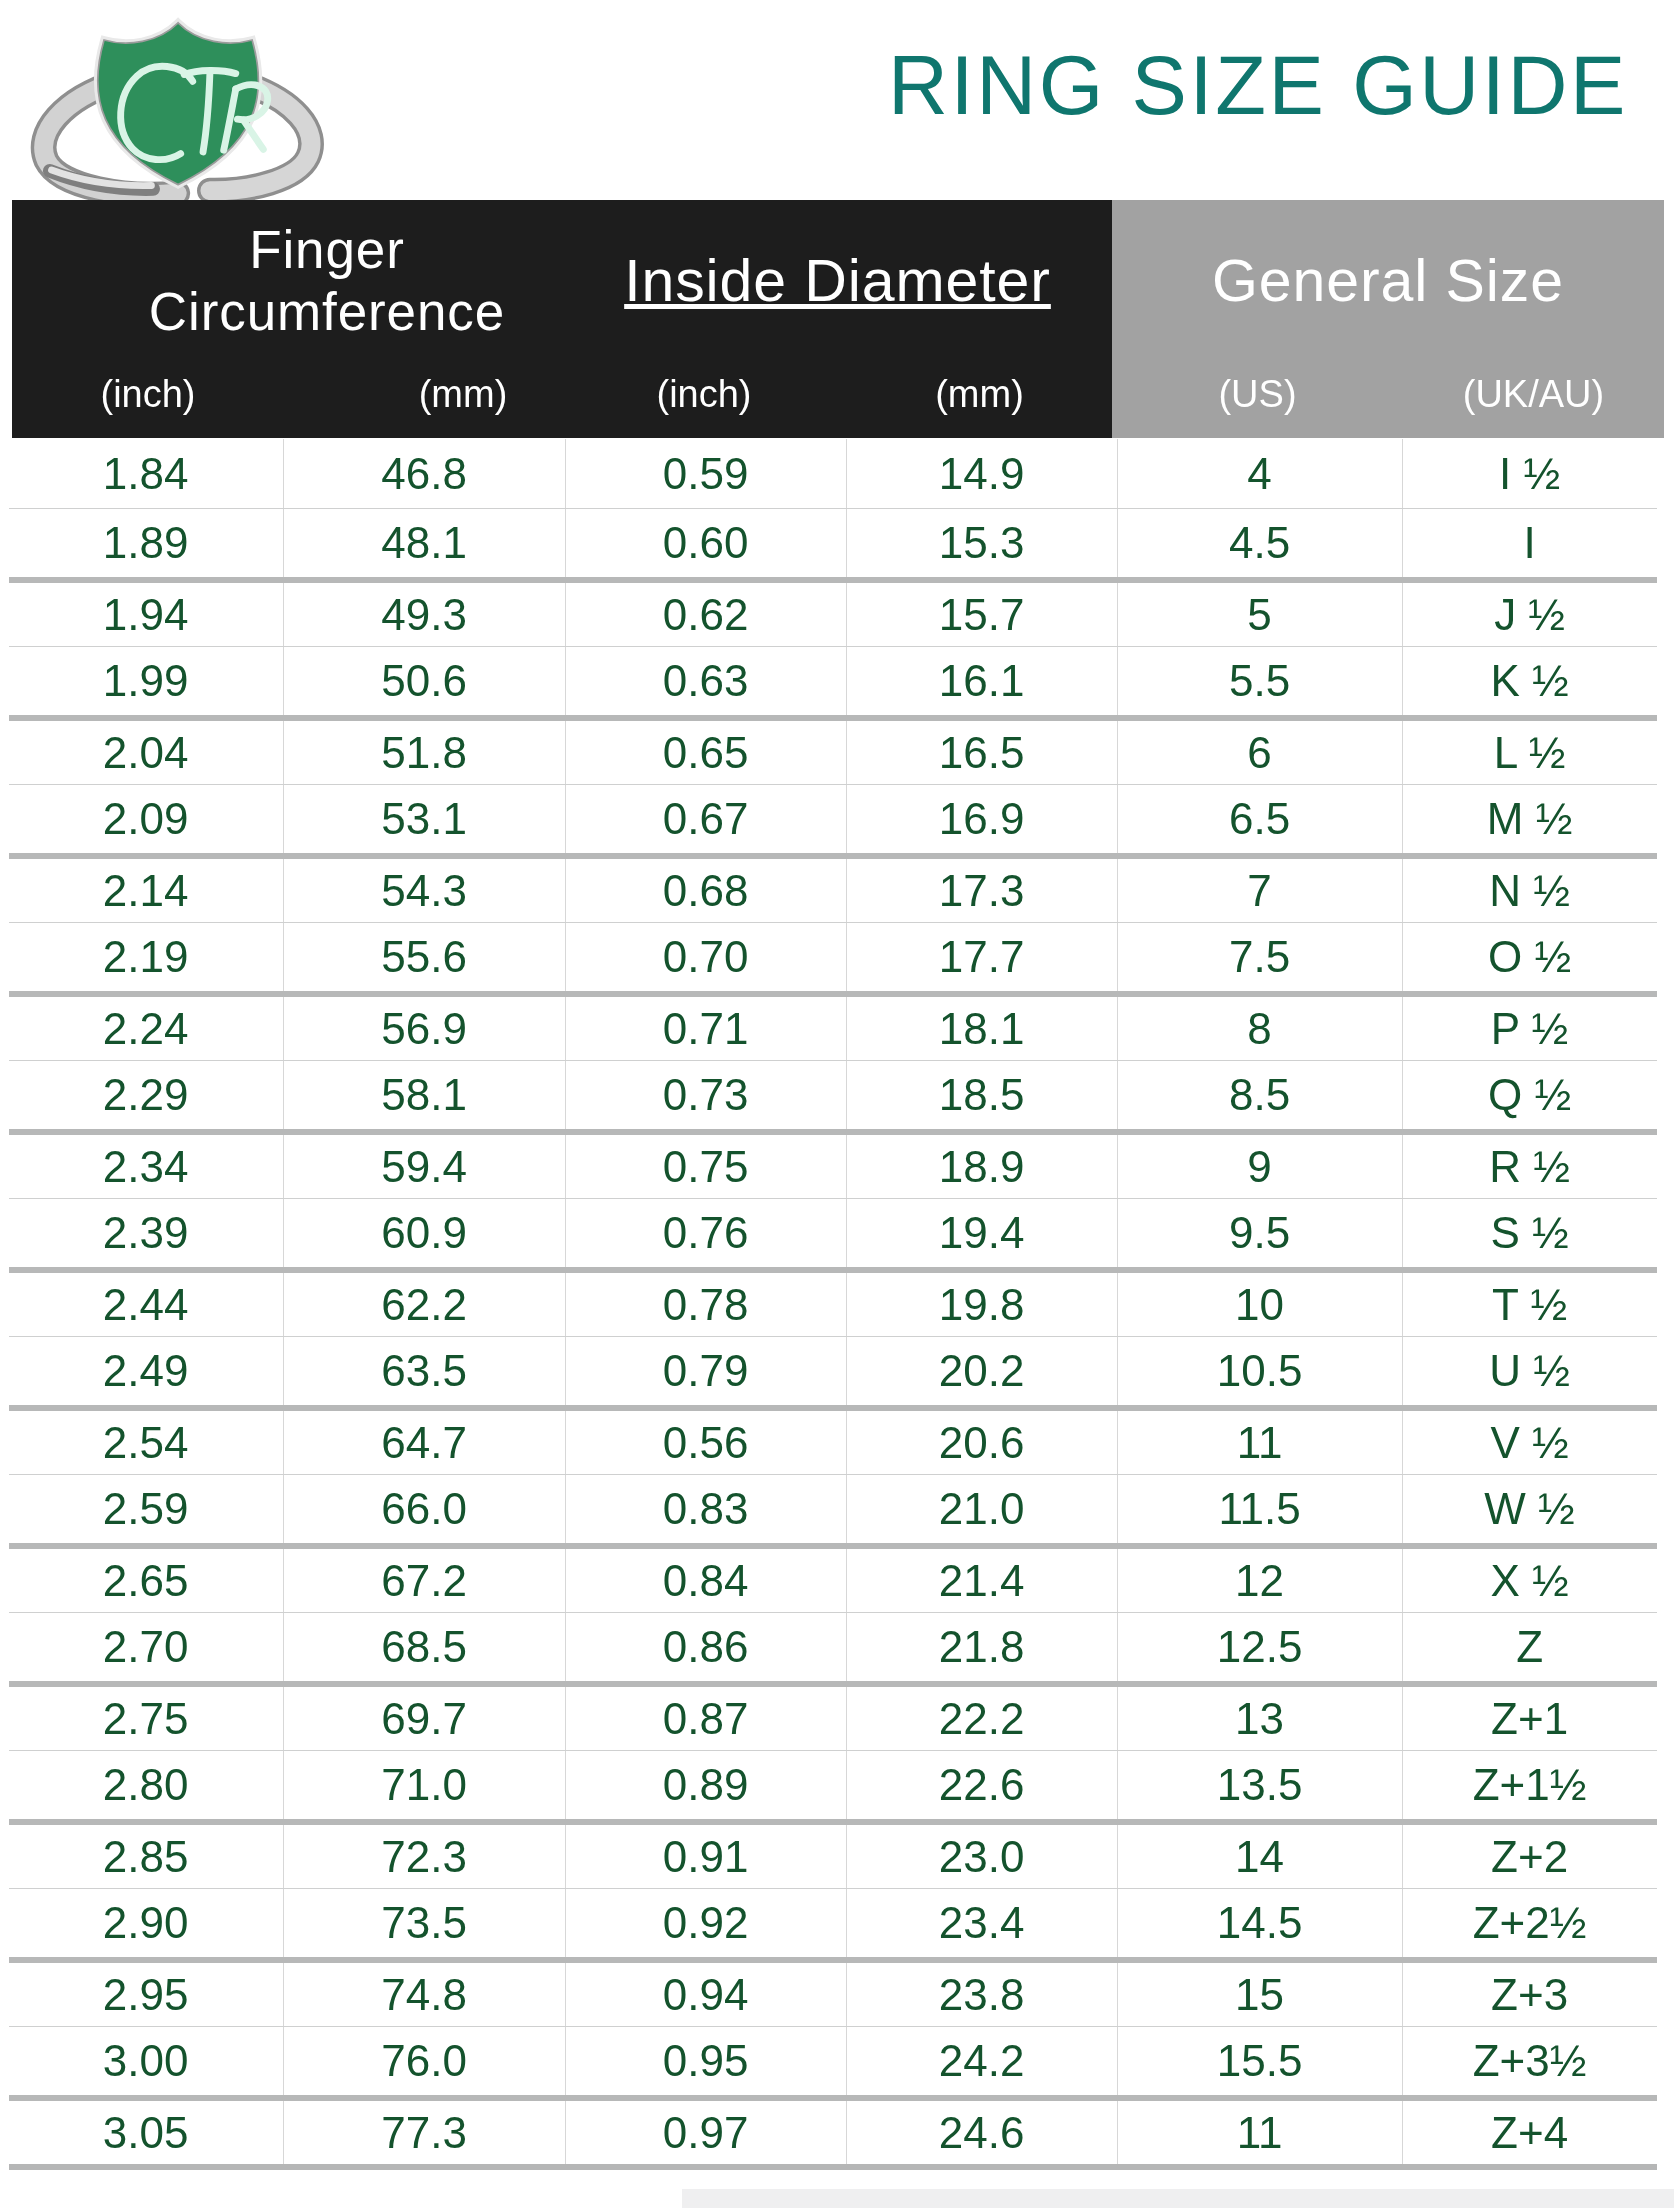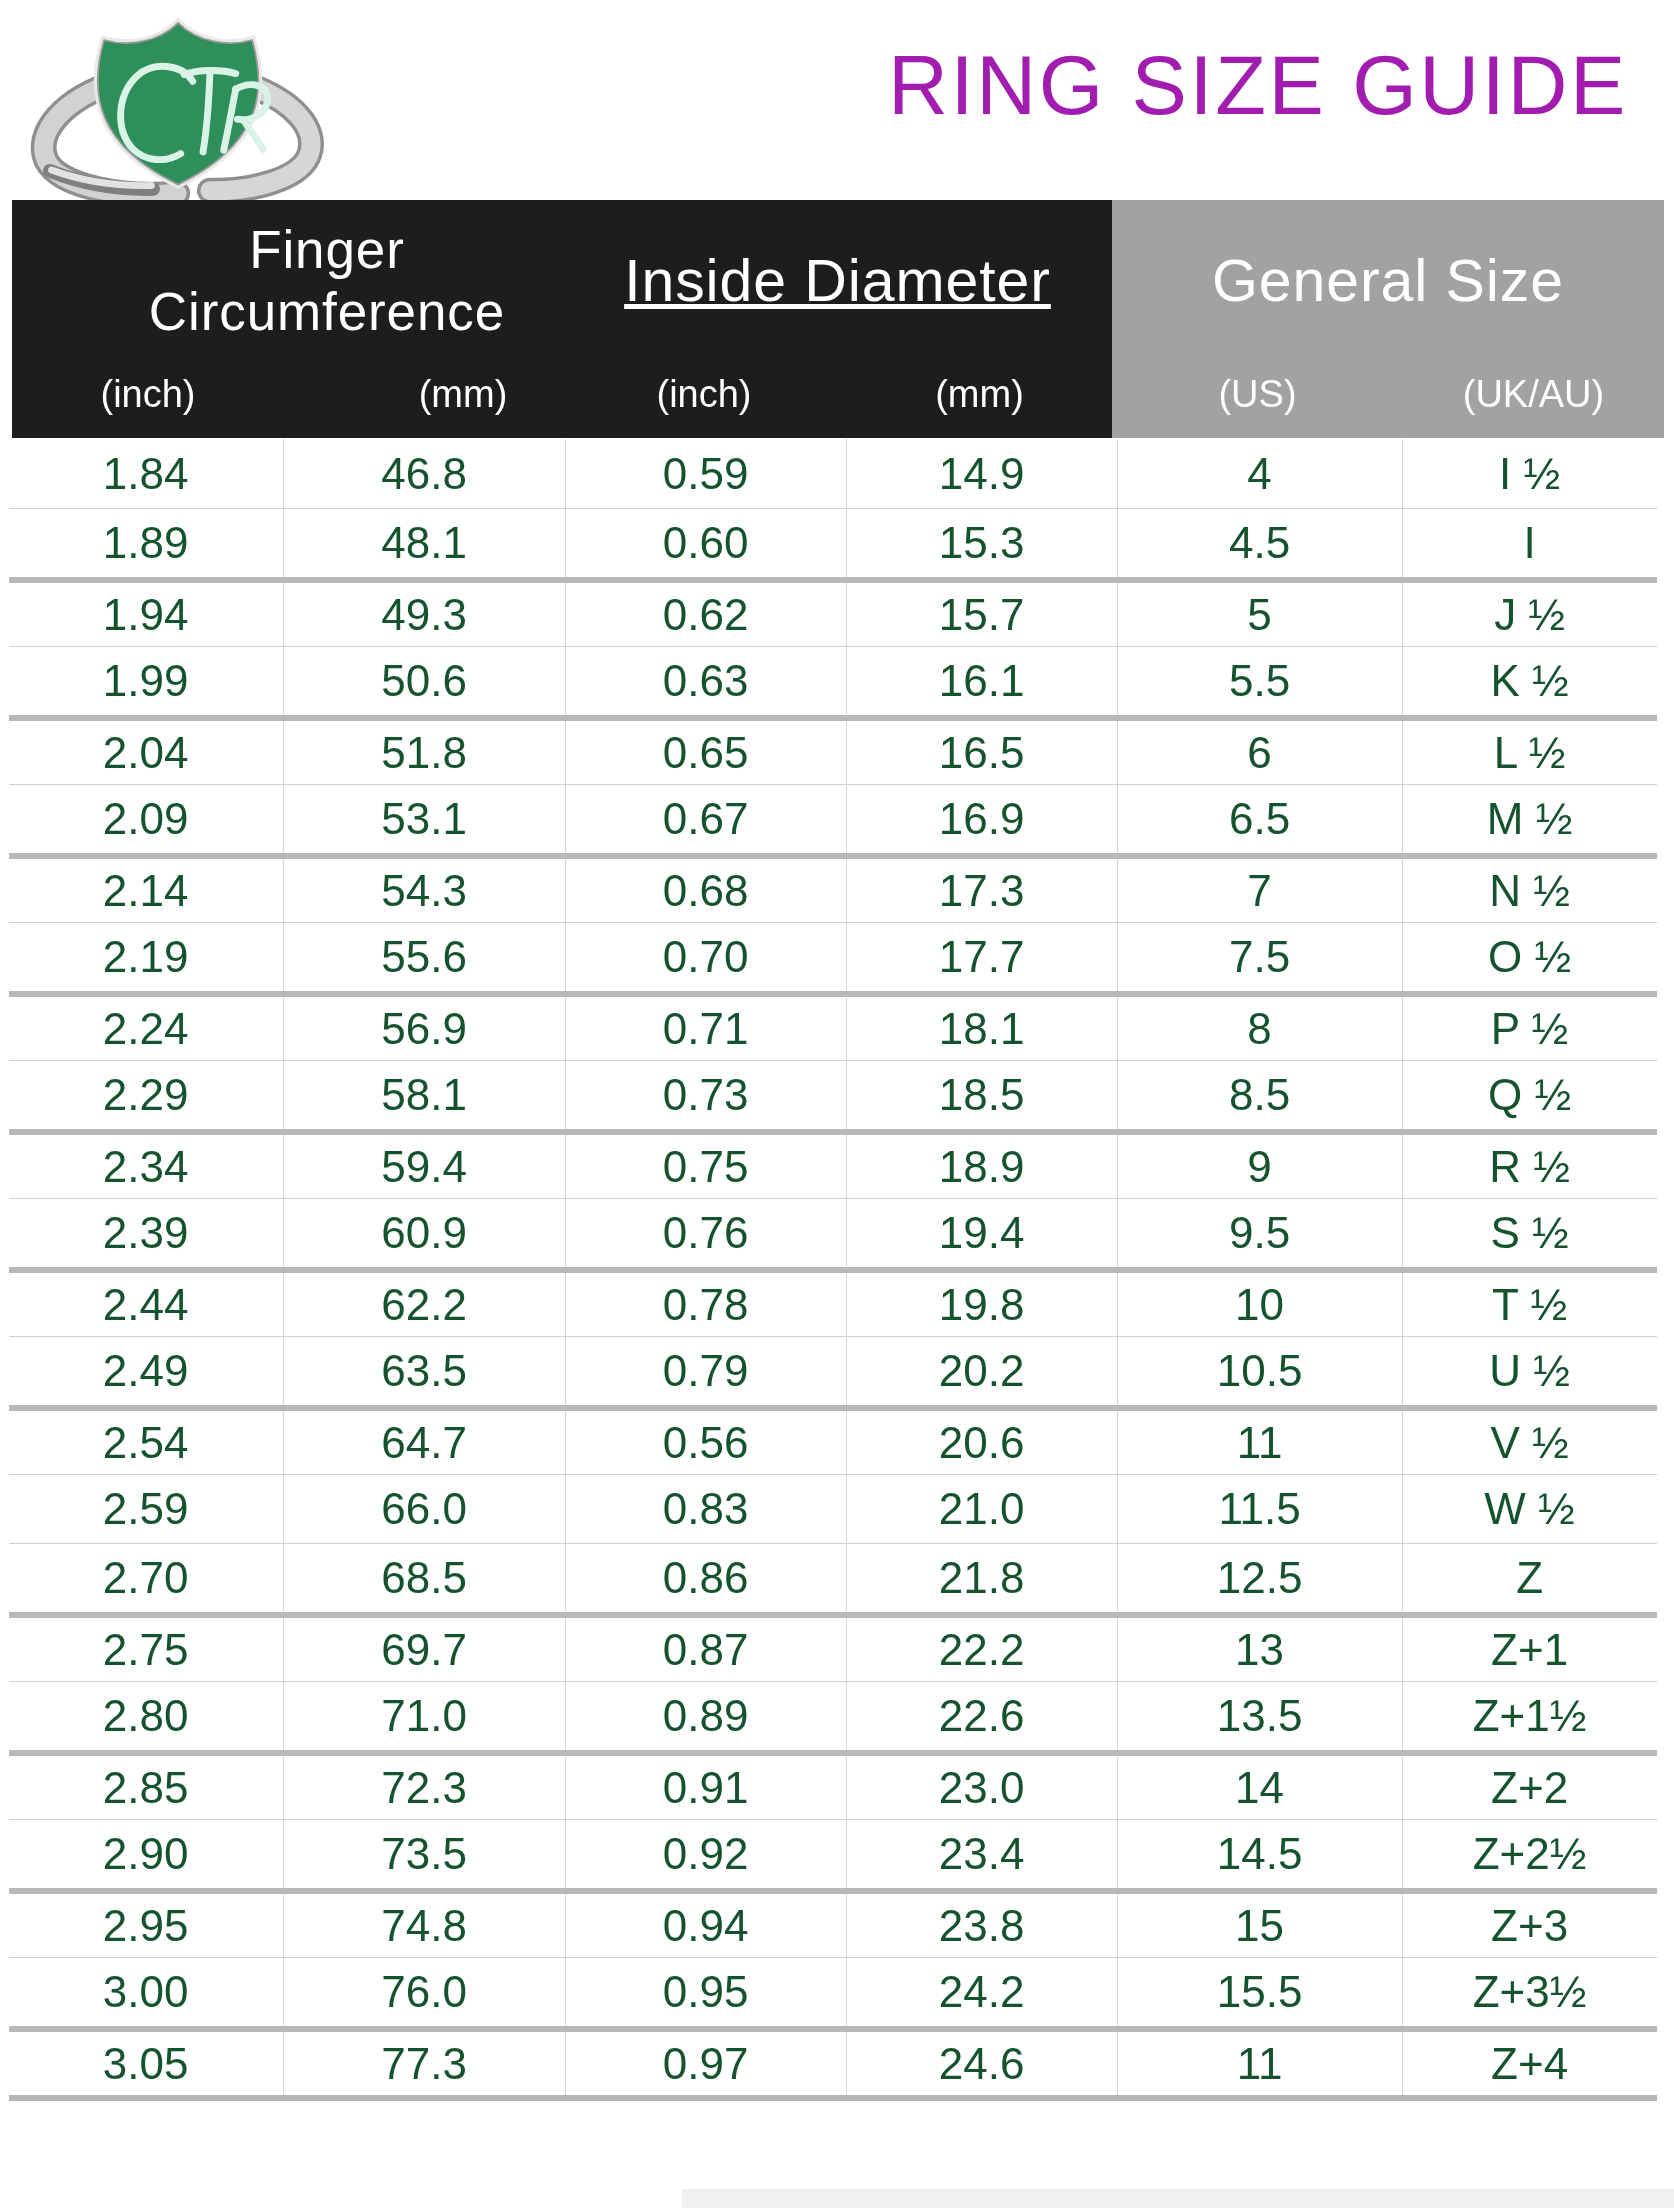--- a/index.html
+++ b/index.html
@@ -4,21 +4,21 @@
 <style>
   html,body{margin:0;padding:0;background:#ffffff;}
   .page{
     position:relative;width:1674px;height:2209px;background:#ffffff;
     font-family:"Liberation Sans","DejaVu Sans",sans-serif;overflow:hidden;
   }
   
   .logo{position:absolute;left:24px;top:1.7px;width:303px;height:200px;}
   .title{
     position:absolute;top:38px;right:46px;
-    font-size:83px;color:#a21caf;letter-spacing:2.6px;white-space:nowrap;
+    font-size:83px;color:#0f766e;letter-spacing:2.6px;white-space:nowrap;
   }
   
   .hdr{
     position:absolute;top:200px;height:238px;color:#ffffff;
     display:flex;flex-direction:column;box-sizing:border-box;
   }
   .hdr.black{background:#1d1d1d;}
   .hdr.gray{background:#a2a2a2;}
   #h1{left:12px;width:630px;}
   #h2{left:562px;width:551px;text-decoration:underline;}
@@ -240,20 +240,28 @@
         <div class="cell">V ½</div>
       </div>
       <div class="row thin">
         <div class="cell">2.59</div>
         <div class="cell">66.0</div>
         <div class="cell">0.83</div>
         <div class="cell">21.0</div>
         <div class="cell">11.5</div>
         <div class="cell">W ½</div>
       </div>
+      <div class="row thick">
+        <div class="cell">2.65</div>
+        <div class="cell">67.2</div>
+        <div class="cell">0.84</div>
+        <div class="cell">21.4</div>
+        <div class="cell">12</div>
+        <div class="cell">X ½</div>
+      </div>
       <div class="row thin">
         <div class="cell">2.70</div>
         <div class="cell">68.5</div>
         <div class="cell">0.86</div>
         <div class="cell">21.8</div>
         <div class="cell">12.5</div>
         <div class="cell">Z</div>
       </div>
       <div class="row thick">
         <div class="cell">2.75</div>

